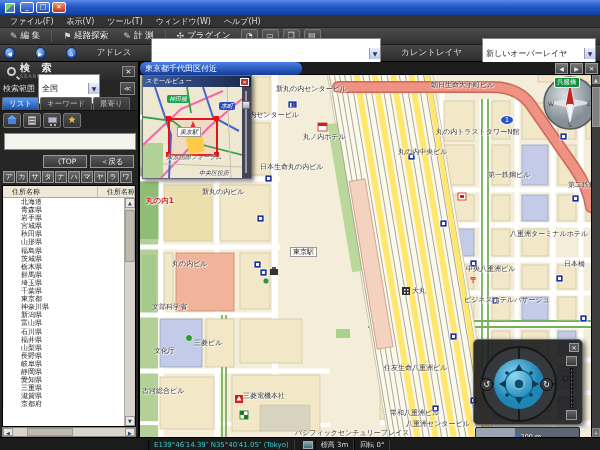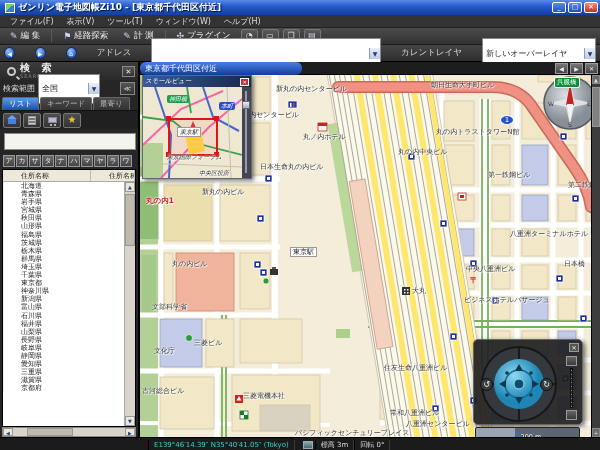--- a/index.html
+++ b/index.html
@@ -57,21 +57,21 @@
   .stn-g::after { content:""; position:absolute; left:1px; top:6px; width:2px; height:2px; background:#ddd; box-shadow:4px 0 #ddd; border-radius:50%; }
   .star-g { color:#e8c33c; font-size:10px; line-height:10px; }
   .s-inputrow { height:24px; display:flex; align-items:center; padding:0 4px; }
   .s-input { width:132px; height:17px; background:#f4f4ee; border:1px solid #888; }
   .s-nav { height:16px; display:flex; justify-content:flex-end; gap:3px; padding:0 4px; align-items:center; }
   .navbtn { min-width:44px; height:13px; background:linear-gradient(180deg,#5a5a5a,#383838); border:1px solid #999; color:#eee; font-size:7.5px; text-align:center; line-height:12px; padding:0 4px; }
   .s-kana { height:15px; display:flex; gap:1px; padding:0 3px; align-items:center; }
   .kbtn { width:12px; height:12px; background:linear-gradient(180deg,#6a6a6a,#444); border:1px solid #999; color:#eee; font-size:7px; text-align:center; line-height:11px; }
   .s-list { flex:1; background:#fff; margin:1px 2px 0 2px; border:1px solid #000; display:flex; flex-direction:column; overflow:hidden; }
   .lheader { height:12px; display:flex; background:#ece9d8; border-bottom:1px solid #aaa; }
-  .lh { font-size:7px; color:#222; padding:1px 18px; border-right:1px solid #bbb; white-space:nowrap; overflow:hidden; }
+  .lh { font-size:7px; color:#222; padding:1px 2px; border-right:1px solid #bbb; white-space:nowrap; overflow:hidden;margin-left:7px; }
   .lh1 { width:88px; } .lh2 { flex:1; }
   .listwrap { flex:1; display:flex; overflow:hidden; }
   #pref-rows { flex:1; }
   .lrow { height:8.1px; font-size:7px; color:#222; padding-left:17px; white-space:nowrap; line-height:8px; border-left:1px solid #eee; }
   .vsb { width:11px; background:#d8d4cc; border-left:1px solid #aaa; display:flex; flex-direction:column; }
   .vsb .arr { height:10px; background:#ece9d8; border:1px solid #999; color:#247; font-size:5px; text-align:center; line-height:9px; }
   .vsb .thumb { height:52px; background:#c0baae; border:1px solid #999; margin-top:2px; }
   .s-hscroll { height:10px; margin:0 2px; background:#d8d4cc; border:1px solid #888; display:flex; }
   .s-hscroll .harr { width:10px; background:#ece9d8; border:1px solid #999; color:#247; font-size:5px; text-align:center; line-height:8px; }
   .s-hscroll .hthumb { width:46px; margin-left:14px; background:#c0baae; border:1px solid #999; }
@@ -131,21 +131,20 @@
   .sb-icon { width:10px; height:8px; background:linear-gradient(180deg,#8aa,#467); border:1px solid #9ab; margin:0 2px 0 8px; }
   .sb-white { color:#ddd; }
 </style>
 </head>
 <body>
 
 <div id="app">
 
   <div class="titlebar">
     <span class="appicon"></span>
-    <span class="ttext">ゼンリン電子地図帳Zi10 - [東京都千代田区付近]</span>
     <span class="winbtn">_</span>
     <span class="winbtn">□</span>
     <span class="winbtn close">✕</span>
   </div>
 
   <div class="menubar" id="menubar">
       <span class="mitem">ファイル(F)</span>
       <span class="mitem">表示(V)</span>
       <span class="mitem">ツール(T)</span>
       <span class="mitem">ウィンドウ(W)</span>
@@ -226,20 +225,24 @@
           </span>
         <span class="ibtn">
             <span class="stn-g"></span>
           </span>
         <span class="ibtn">
             <span class="star-g">★</span>
           </span>
       </div>
       <div class="s-inputrow">
         <input class="s-input" style="">
+      </div>
+      <div class="s-nav">
+        <span class="navbtn">《TOP</span>
+        <span class="navbtn">＜戻る</span>
       </div>
       <div class="s-kana" id="kana-row">
           <span class="kbtn">ア</span>
           <span class="kbtn">カ</span>
           <span class="kbtn">サ</span>
           <span class="kbtn">タ</span>
           <span class="kbtn">ナ</span>
           <span class="kbtn">ハ</span>
           <span class="kbtn">マ</span>
           <span class="kbtn">ヤ</span>

